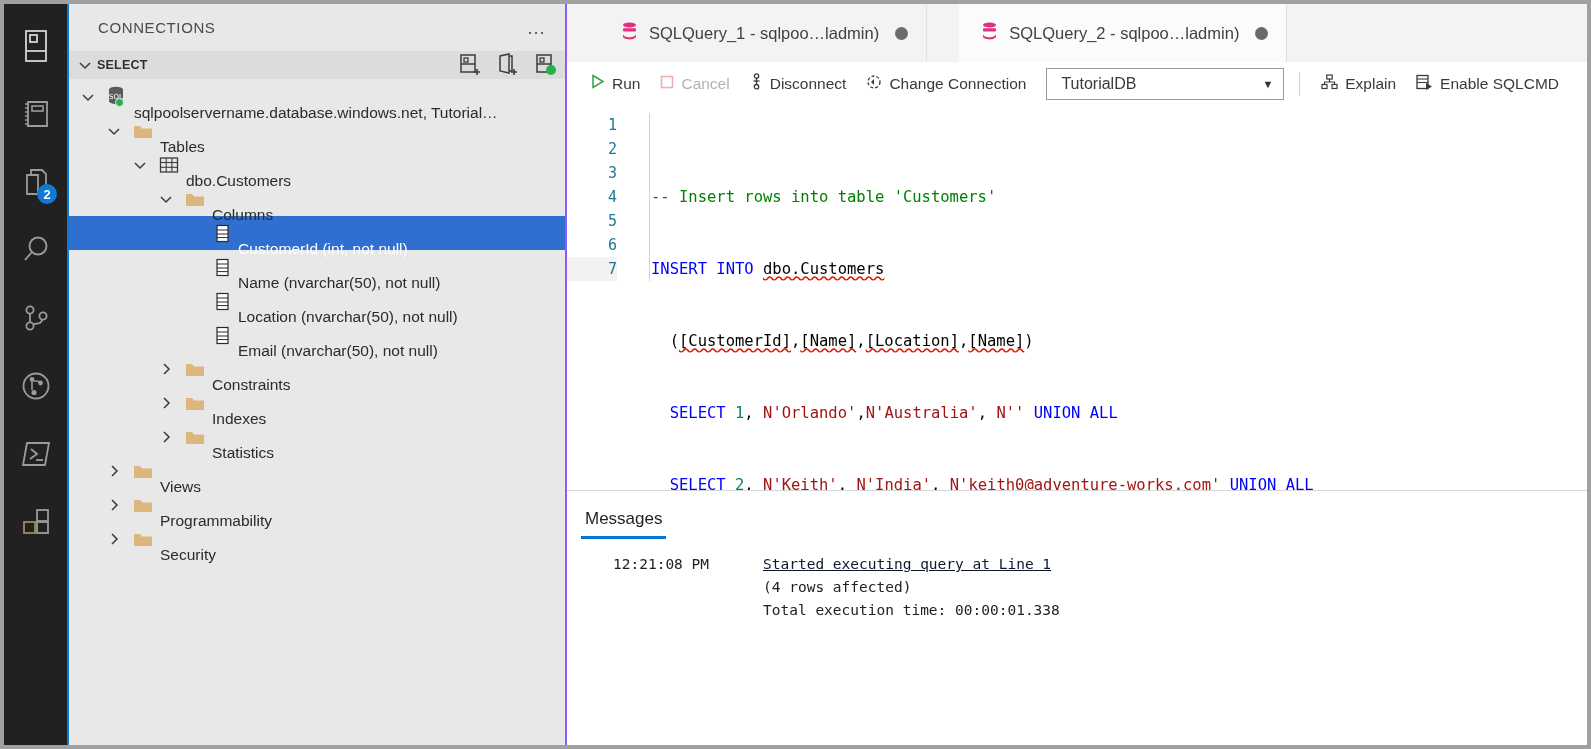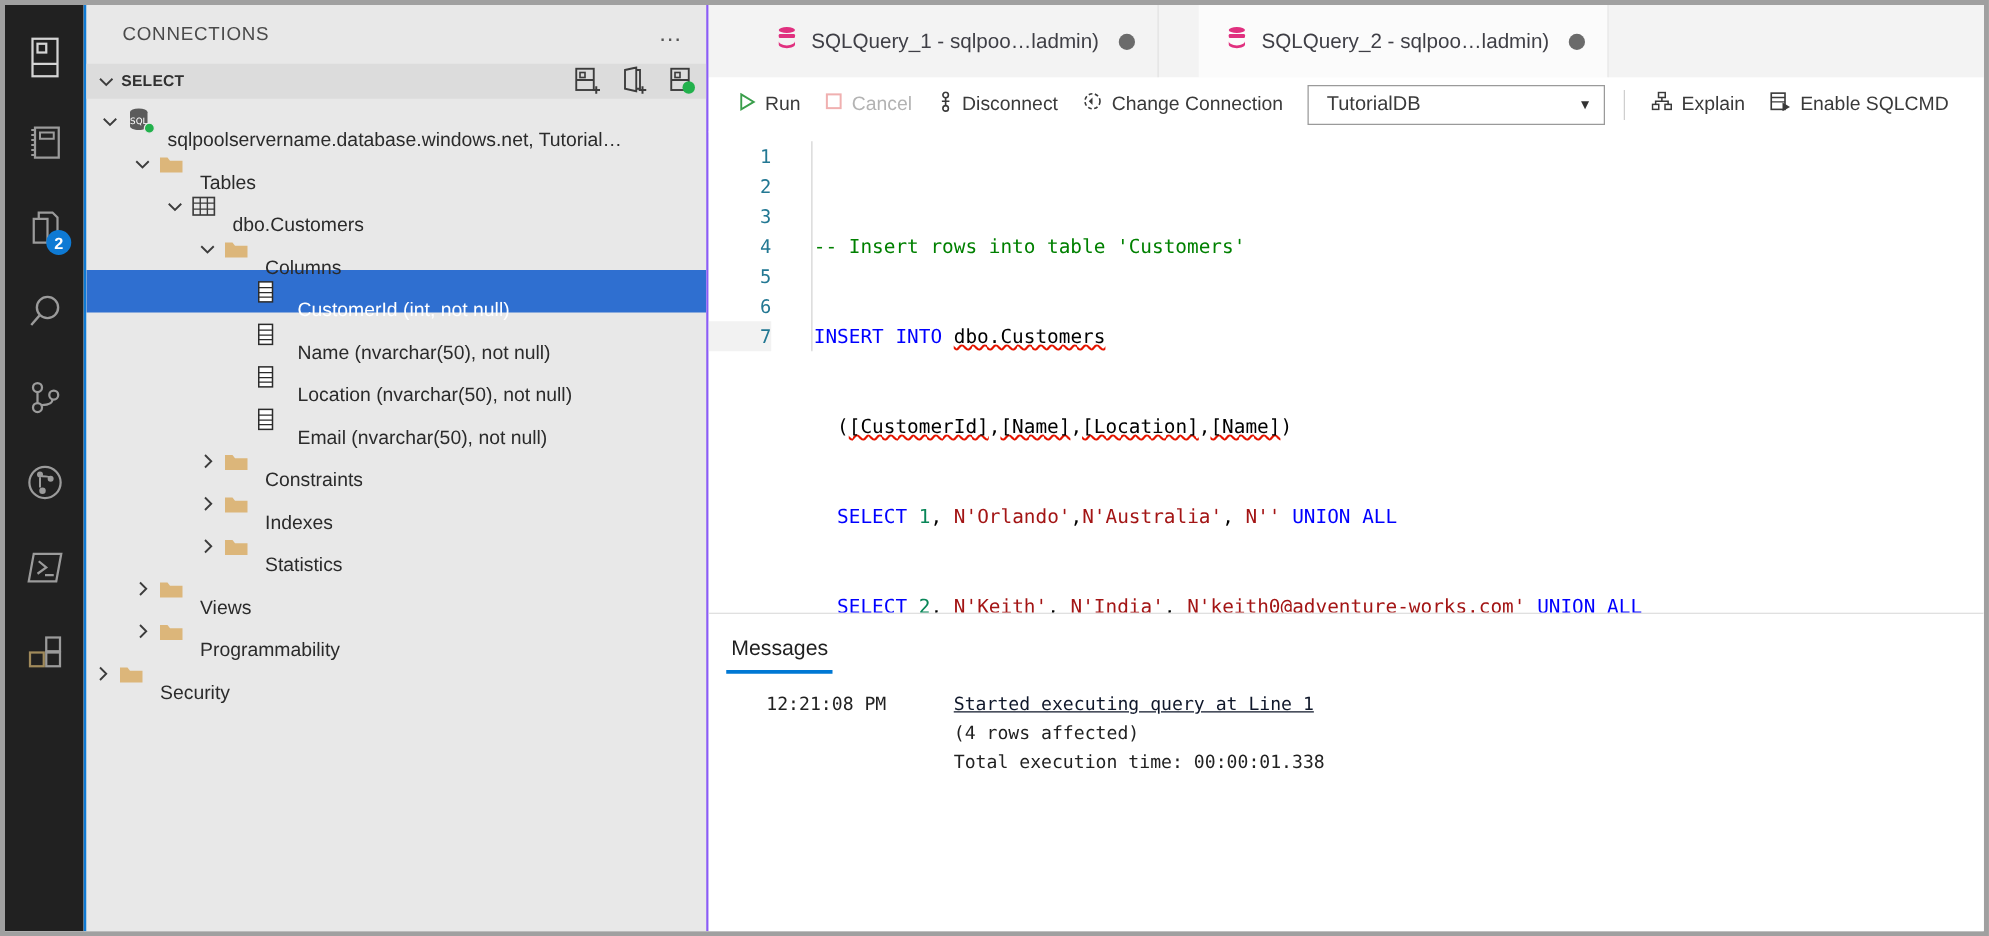--- a/index.html
+++ b/index.html
@@ -111,21 +111,21 @@
   .tree-row.selected {
     background: #2f6fd0;
     color: #ffffff;
   }
   .tree-row .twisty {
     width: 26px; flex: 0 0 26px;
     display: flex; align-items: center; justify-content: center;
   }
   .tree-row .ticon {
     width: 26px; flex: 0 0 26px;
-    display: flex; align-items: center; justify-content: flex-start;
+    display: flex; align-items: center; justify-content: flex-end;
     position: relative;
   }
   .tree-row .tlabel { padding-left: 7px; overflow:hidden; text-overflow: ellipsis; margin-top: 32px; }
   .green-dot {
     position: absolute;
     width: 9px; height: 9px; border-radius: 50%;
     background: #22b14c;
     right: 3px; bottom: 1px;
     border: 1px solid #e8e8e8;
   }
@@ -580,21 +580,21 @@
             </svg>
           </span>
         <span class="ticon">
             <svg width="20" height="17" viewBox="0 0 20 17">
               <path d="M1 3 H7 L9 5.5 H19 V15 H1 Z" fill="#dcb67a"></path>
             </svg>
           </span>
         <span class="tlabel">Programmability</span>
       </div>
 
-      <div class="tree-row" style="">
+      <div class="tree-row" style="padding-left:32px">
         <span class="twisty">
             <svg width="14" height="14" viewBox="0 0 14 14">
               <path d="M5 2 L10 7 L5 12" fill="none" stroke="#3c3c3c" stroke-width="1.5"></path>
             </svg>
           </span>
         <span class="ticon">
             <svg width="20" height="17" viewBox="0 0 20 17">
               <path d="M1 3 H7 L9 5.5 H19 V15 H1 Z" fill="#dcb67a"></path>
             </svg>
           </span>

